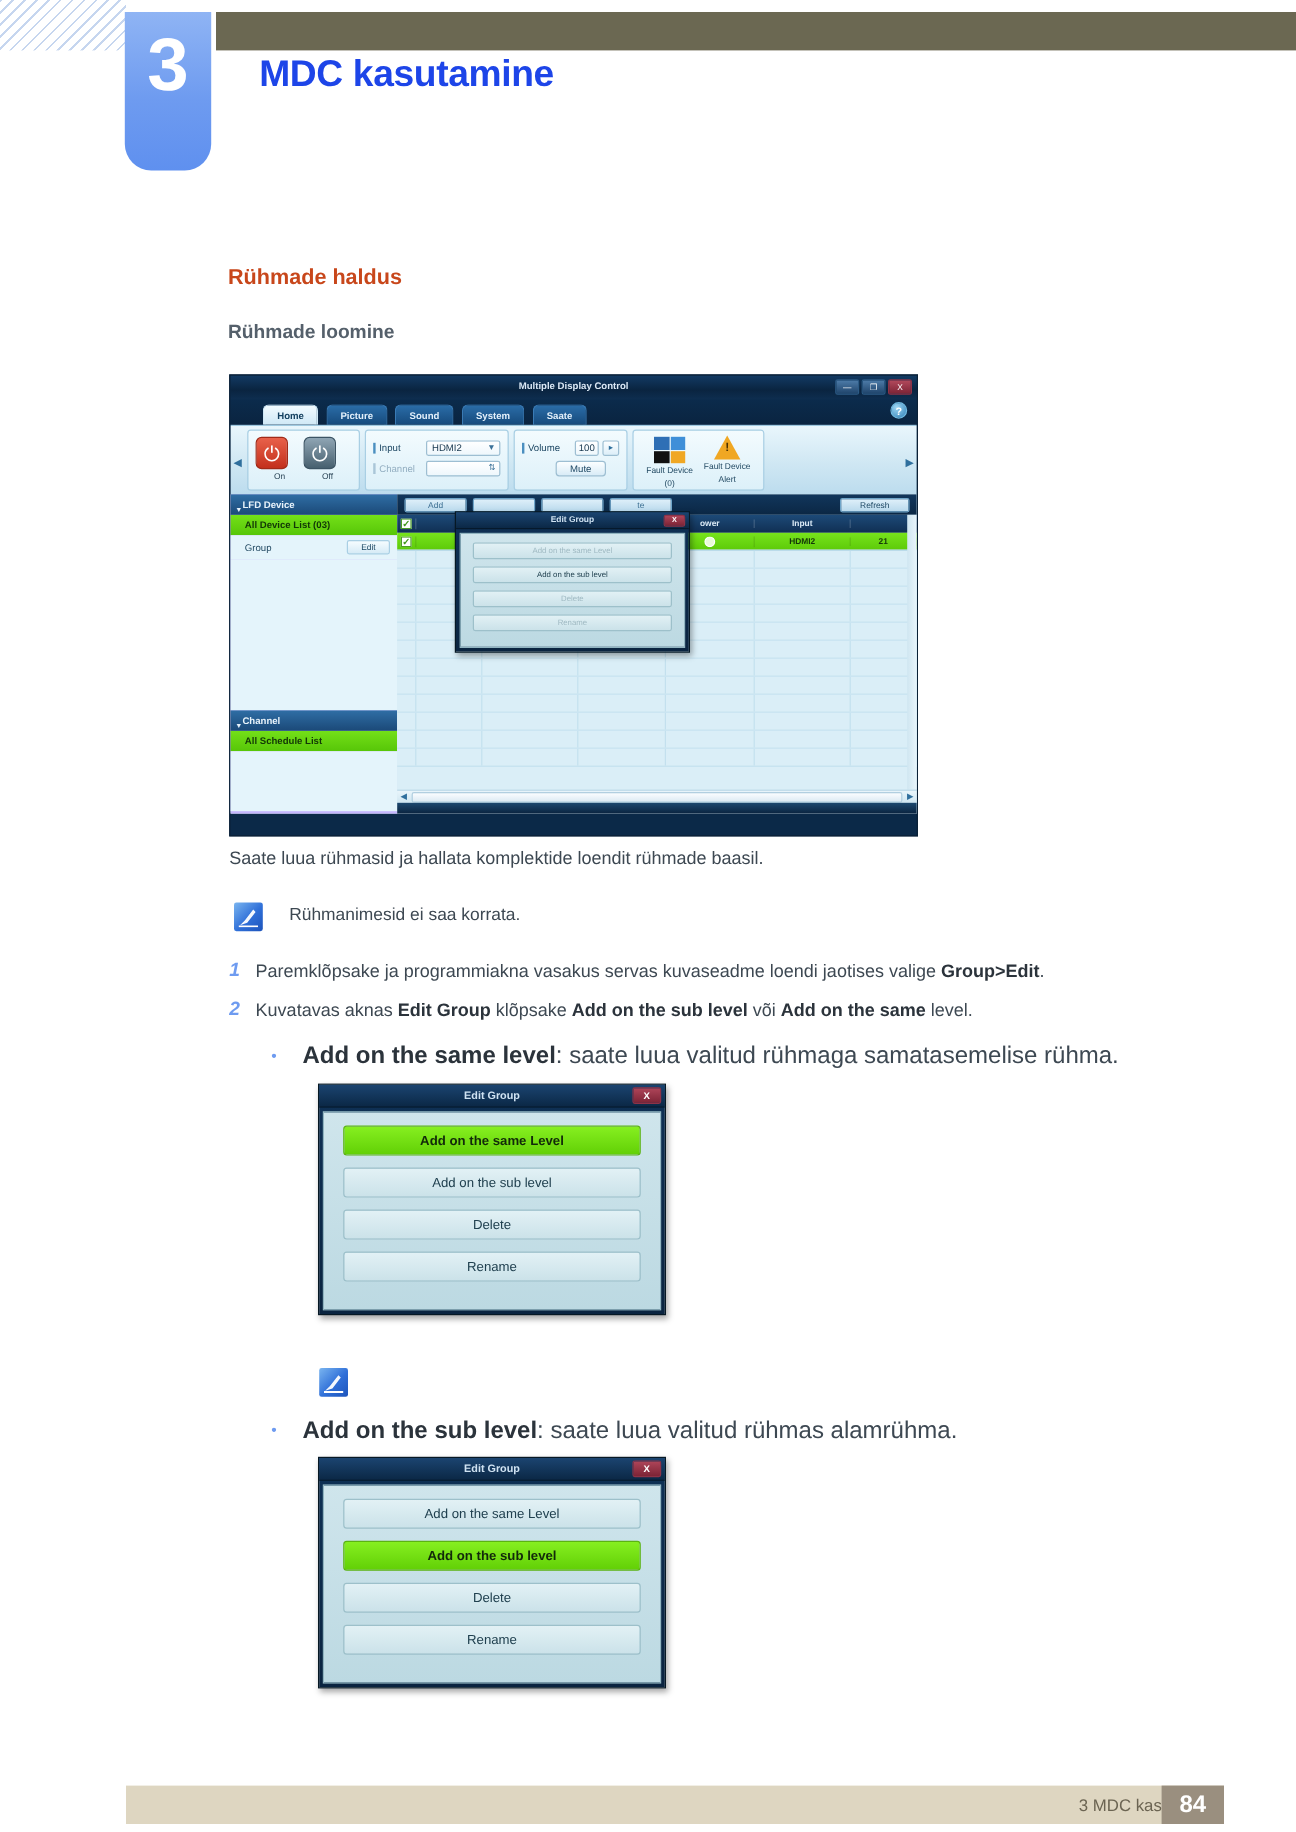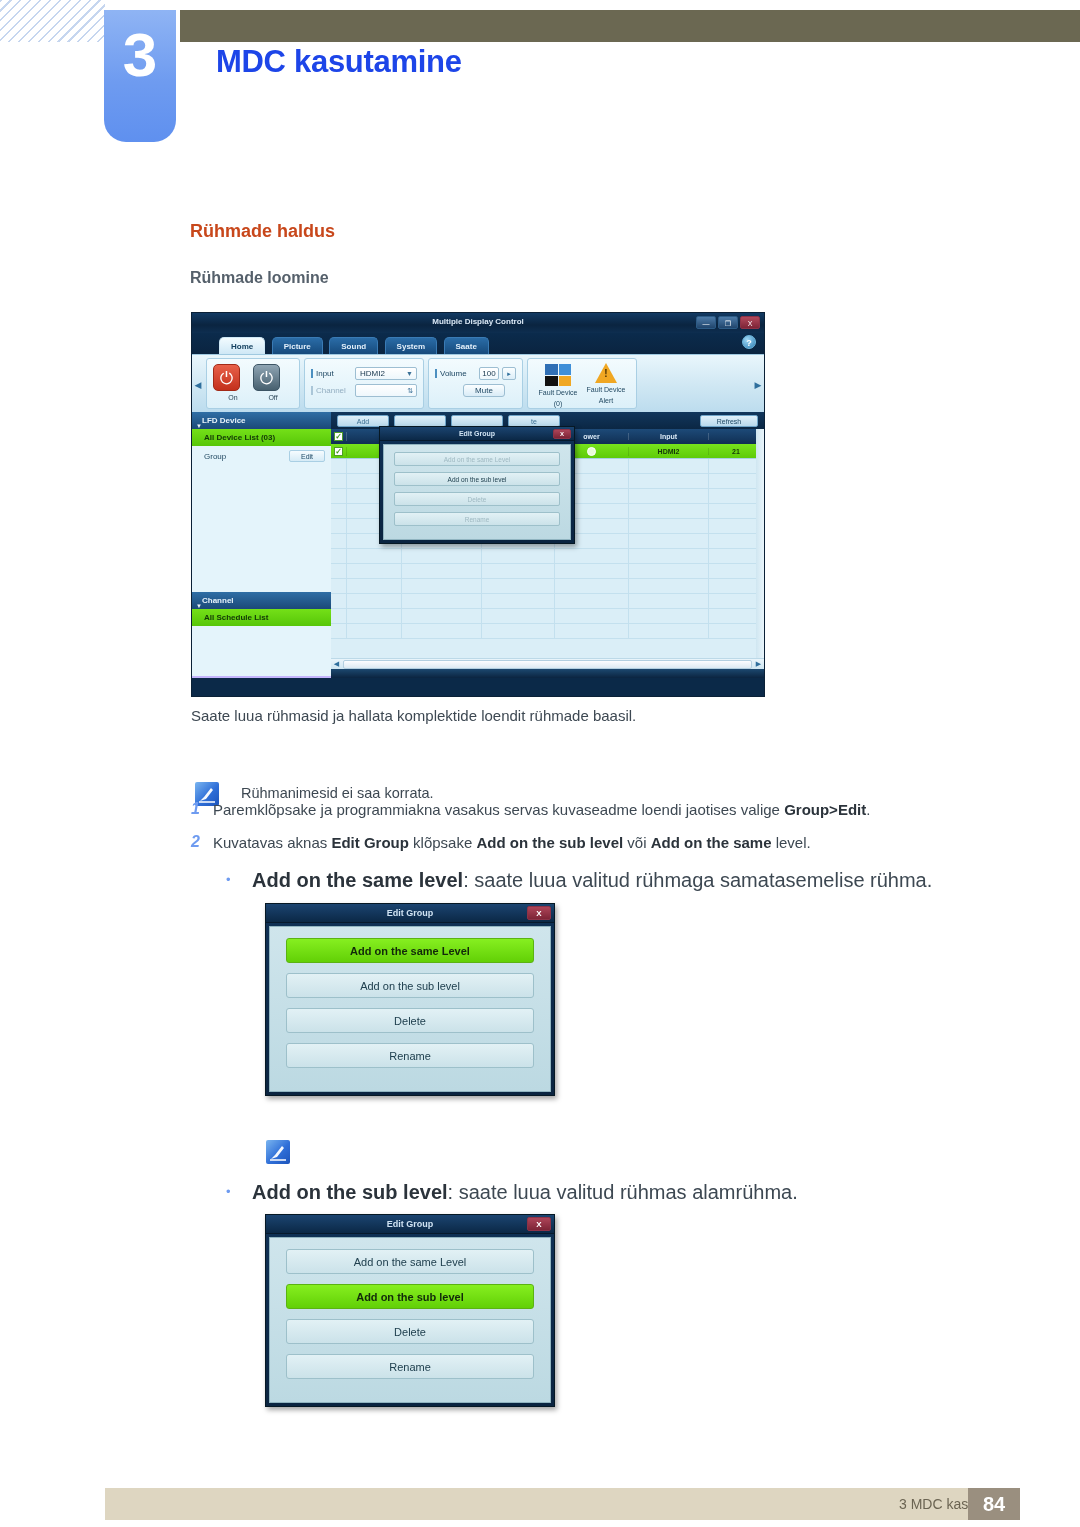--- a/index.html
+++ b/index.html
@@ -345,21 +345,21 @@
     font-size: 15px; color: #3d4852;
   }
   .note { position: absolute; display: flex; align-items: flex-start; }
   .note-ico {
     width: 24px; height: 24px; flex: 0 0 24px;
     background: linear-gradient(135deg,#7ab5f0 0%,#2f6fd8 55%,#1d54bb 100%);
     border-radius: 2px; position: relative; overflow: hidden;
   }
   .note-ico svg { position: absolute; left: 3px; top: 3px; }
   .note-txt { font-size: 14.5px; color: #3d4852; line-height: 1.35; }
-  #note-1 { left: 195px; top: 782px; }
+  #note-1 { left: 195px; top: 752px; }
   #note-1 .note-txt { margin-left: 22px; margin-top: 2px; }
   #note-2 { left: 266px; top: 1140px; }
   #note-2 .note-txt { margin-left: 22px; margin-top: 2px; font-size: 14px; }
 
   .step { position: absolute; display: flex; align-items: flex-start; }
   .step-num {
     width: 22px; flex: 0 0 22px;
     font-size: 16px; font-style: italic; color: #6e9bf0; font-weight: bold;
   }
   .step-txt { font-size: 15px; color: #3d4852; line-height: 1.35; }

